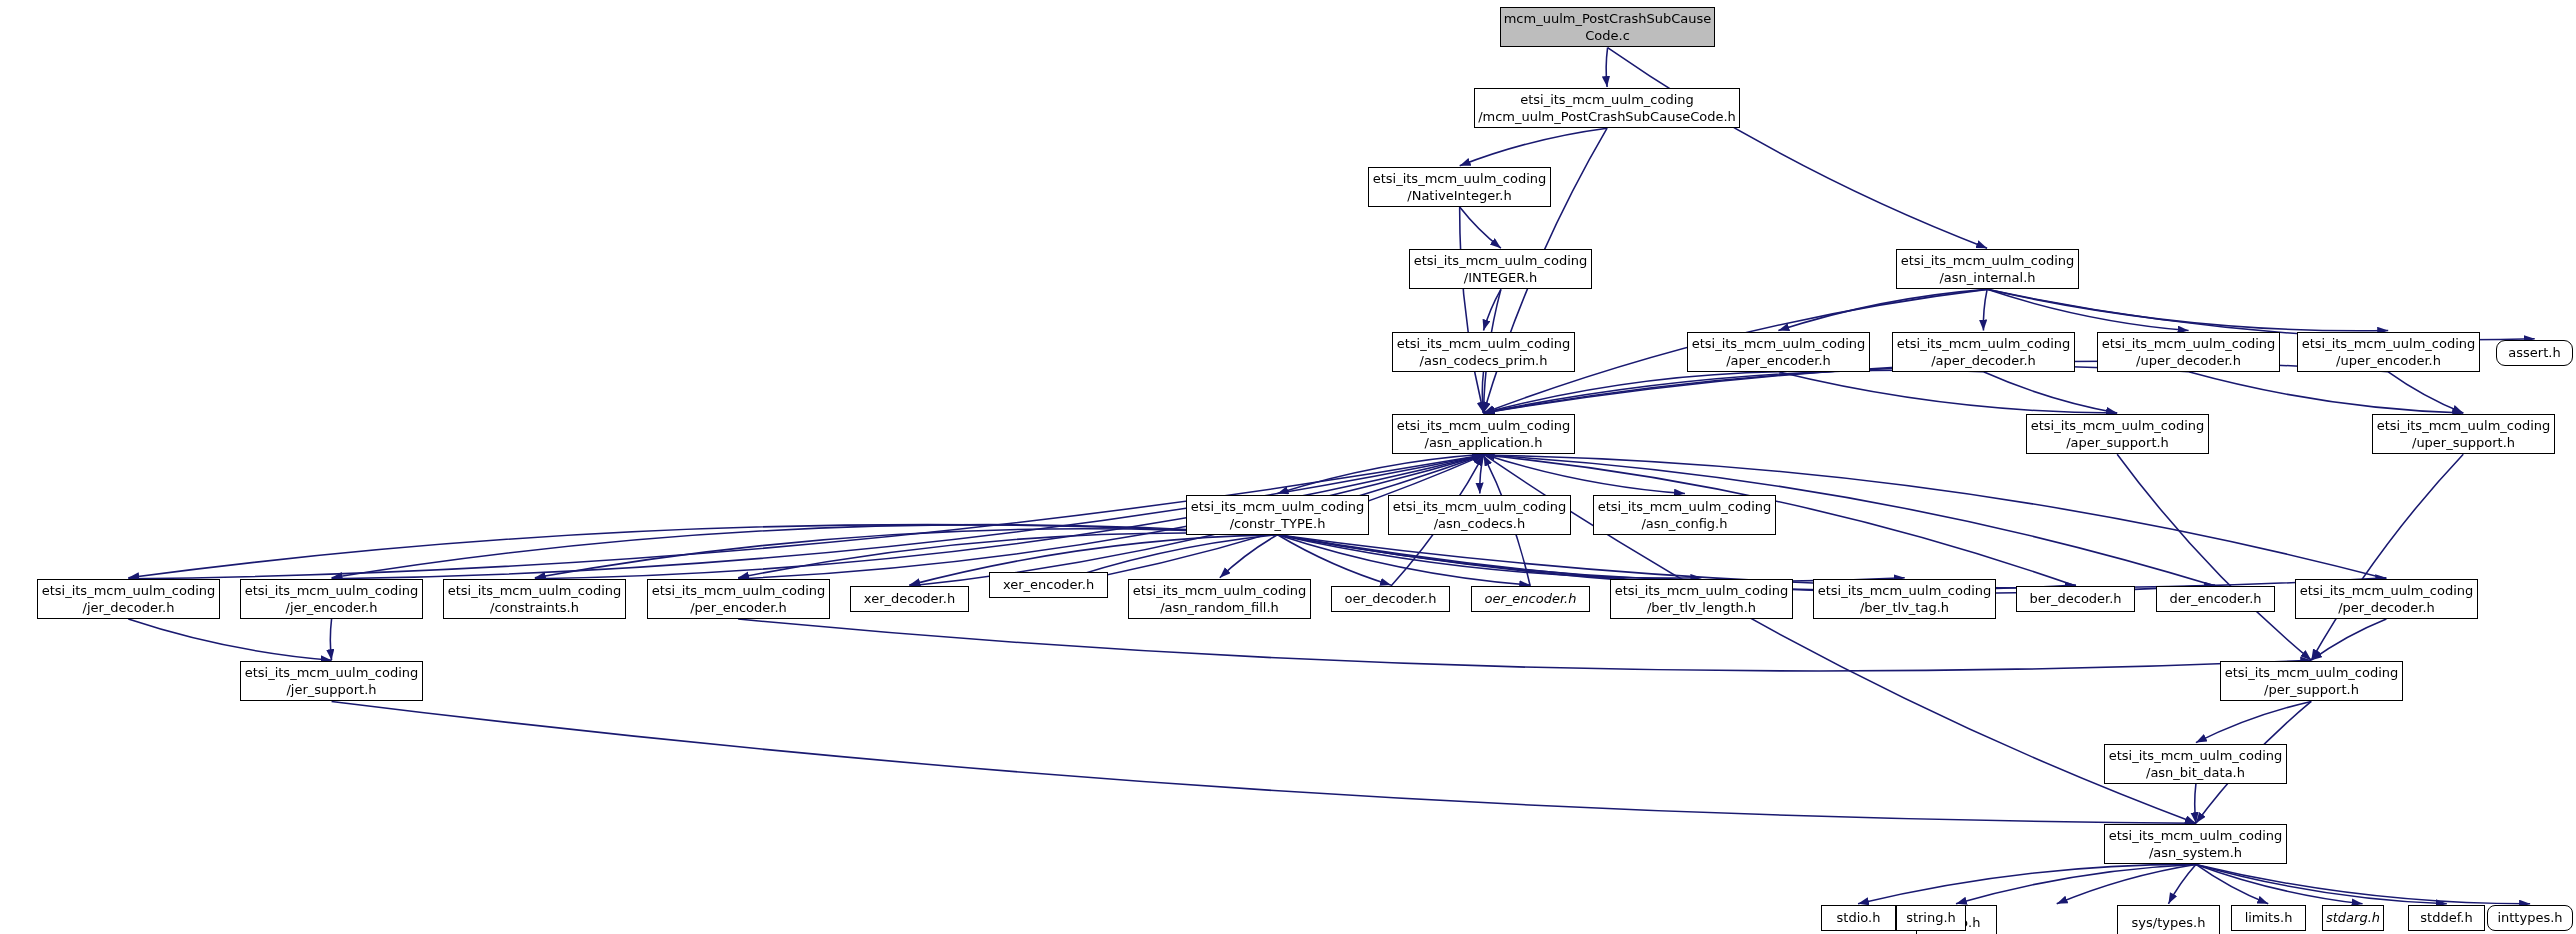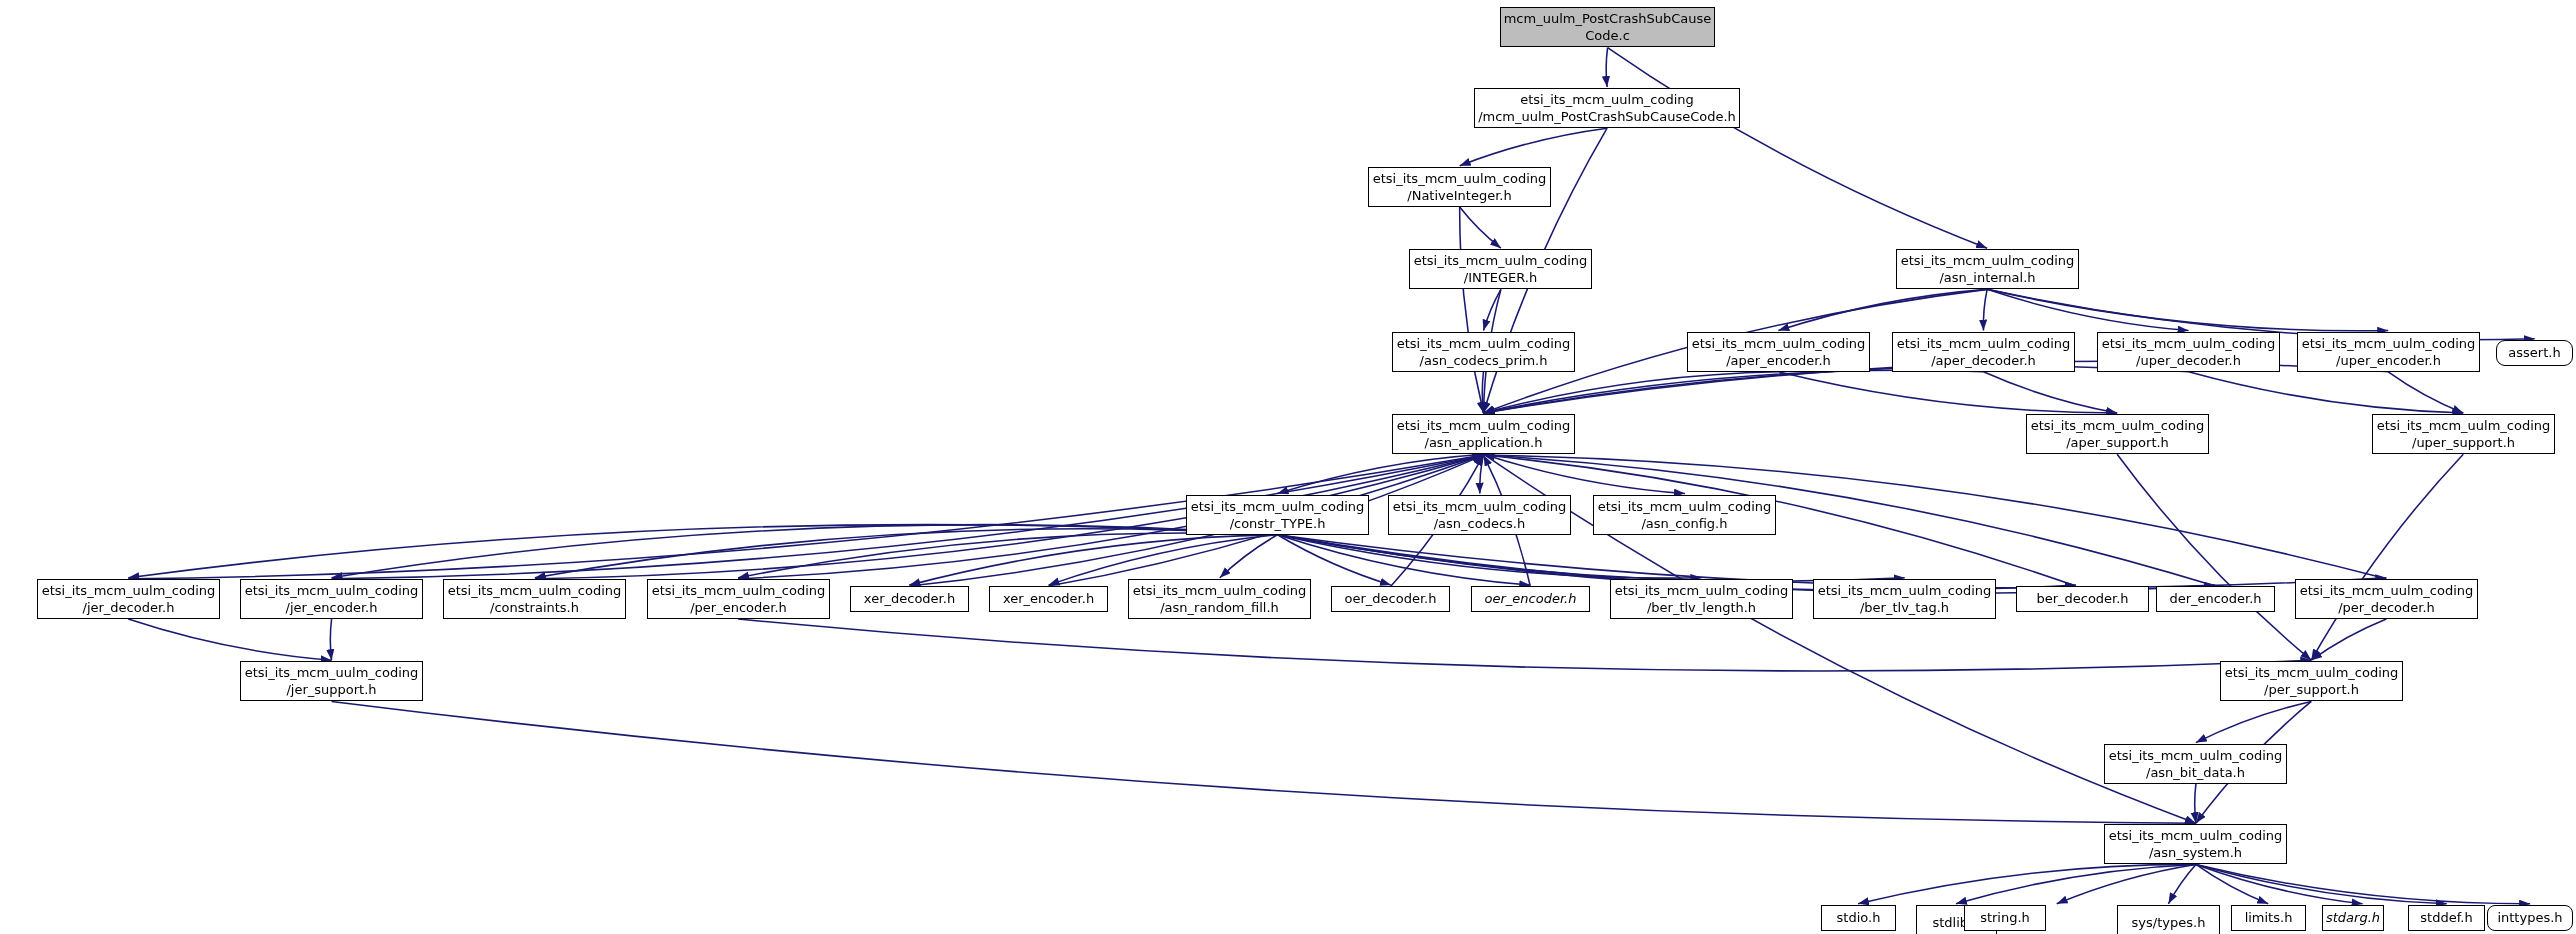--- a/index.html
+++ b/index.html
@@ -186,42 +186,42 @@
       <div class="lbl">etsi_its_mcm_uulm_coding</div>
       <div class="lbl">/constraints.h</div>
     </div>
     <div class="node" style="left: 647px; top: 579px; width: 183px; height: 40px;">
       <div class="lbl">etsi_its_mcm_uulm_coding</div>
       <div class="lbl">/per_encoder.h</div>
     </div>
     <div class="node" style="left: 850px; top: 586px; width: 119px; height: 26px;">
       <div class="lbl">xer_decoder.h</div>
     </div>
-    <div class="node" style="left: 989px; top: 586px; width: 119px; height: 26px;">
+    <div class="node" style="left: 989px; top: 572px; width: 119px; height: 26px;">
       <div class="lbl">xer_encoder.h</div>
     </div>
     <div class="node" style="left: 1128px; top: 579px; width: 183px; height: 40px;">
       <div class="lbl">etsi_its_mcm_uulm_coding</div>
       <div class="lbl">/asn_random_fill.h</div>
     </div>
     <div class="node" style="left: 1331px; top: 586px; width: 119px; height: 26px;">
       <div class="lbl">oer_decoder.h</div>
     </div>
     <div class="node" style="left: 1471px; top: 586px; width: 119px; height: 26px; font-style: italic;">
       <div class="lbl">oer_encoder.h</div>
     </div>
     <div class="node" style="left: 1610px; top: 579px; width: 183px; height: 40px;">
       <div class="lbl">etsi_its_mcm_uulm_coding</div>
       <div class="lbl">/ber_tlv_length.h</div>
     </div>
     <div class="node" style="left: 1813px; top: 579px; width: 183px; height: 40px;">
       <div class="lbl">etsi_its_mcm_uulm_coding</div>
       <div class="lbl">/ber_tlv_tag.h</div>
     </div>
-    <div class="node" style="left: 2016px; top: 586px; width: 133px; height: 26px;">
+    <div class="node" style="left: 2016px; top: 586px; width: 119px; height: 26px;">
       <div class="lbl">ber_decoder.h</div>
     </div>
     <div class="node" style="left: 2156px; top: 586px; width: 119px; height: 26px;">
       <div class="lbl">der_encoder.h</div>
     </div>
     <div class="node" style="left: 2295px; top: 579px; width: 183px; height: 40px;">
       <div class="lbl">etsi_its_mcm_uulm_coding</div>
       <div class="lbl">/per_decoder.h</div>
     </div>
     <div class="node" style="left: 240px; top: 661px; width: 183px; height: 40px;">
@@ -239,21 +239,21 @@
     <div class="node" style="left: 2104px; top: 824px; width: 183px; height: 40px;">
       <div class="lbl">etsi_its_mcm_uulm_coding</div>
       <div class="lbl">/asn_system.h</div>
     </div>
     <div class="node" style="left: 1821px; top: 905px; width: 75px; height: 26px;">
       <div class="lbl">stdio.h</div>
     </div>
     <div class="node" style="left: 1916px; top: 905px; width: 81px; height: 35px; justify-content: center;">
       <div class="lbl">stdlib.h</div>
     </div>
-    <div class="node" style="left: 1964px; top: 905px; width: 82px; height: 26px;">
+    <div class="node" style="left: 1896px; top: 905px; width: 70px; height: 26px;">
       <div class="lbl">string.h</div>
     </div>
     <div class="node" style="left: 2117px; top: 905px; width: 103px; height: 36px;">
       <div class="lbl">sys/types.h</div>
     </div>
     <div class="node" style="left: 2231px; top: 905px; width: 75px; height: 26px;">
       <div class="lbl">limits.h</div>
     </div>
     <div class="node" style="left: 2322px; top: 905px; width: 62px; height: 26px; font-style: italic;">
       <div class="lbl">stdarg.h</div>

